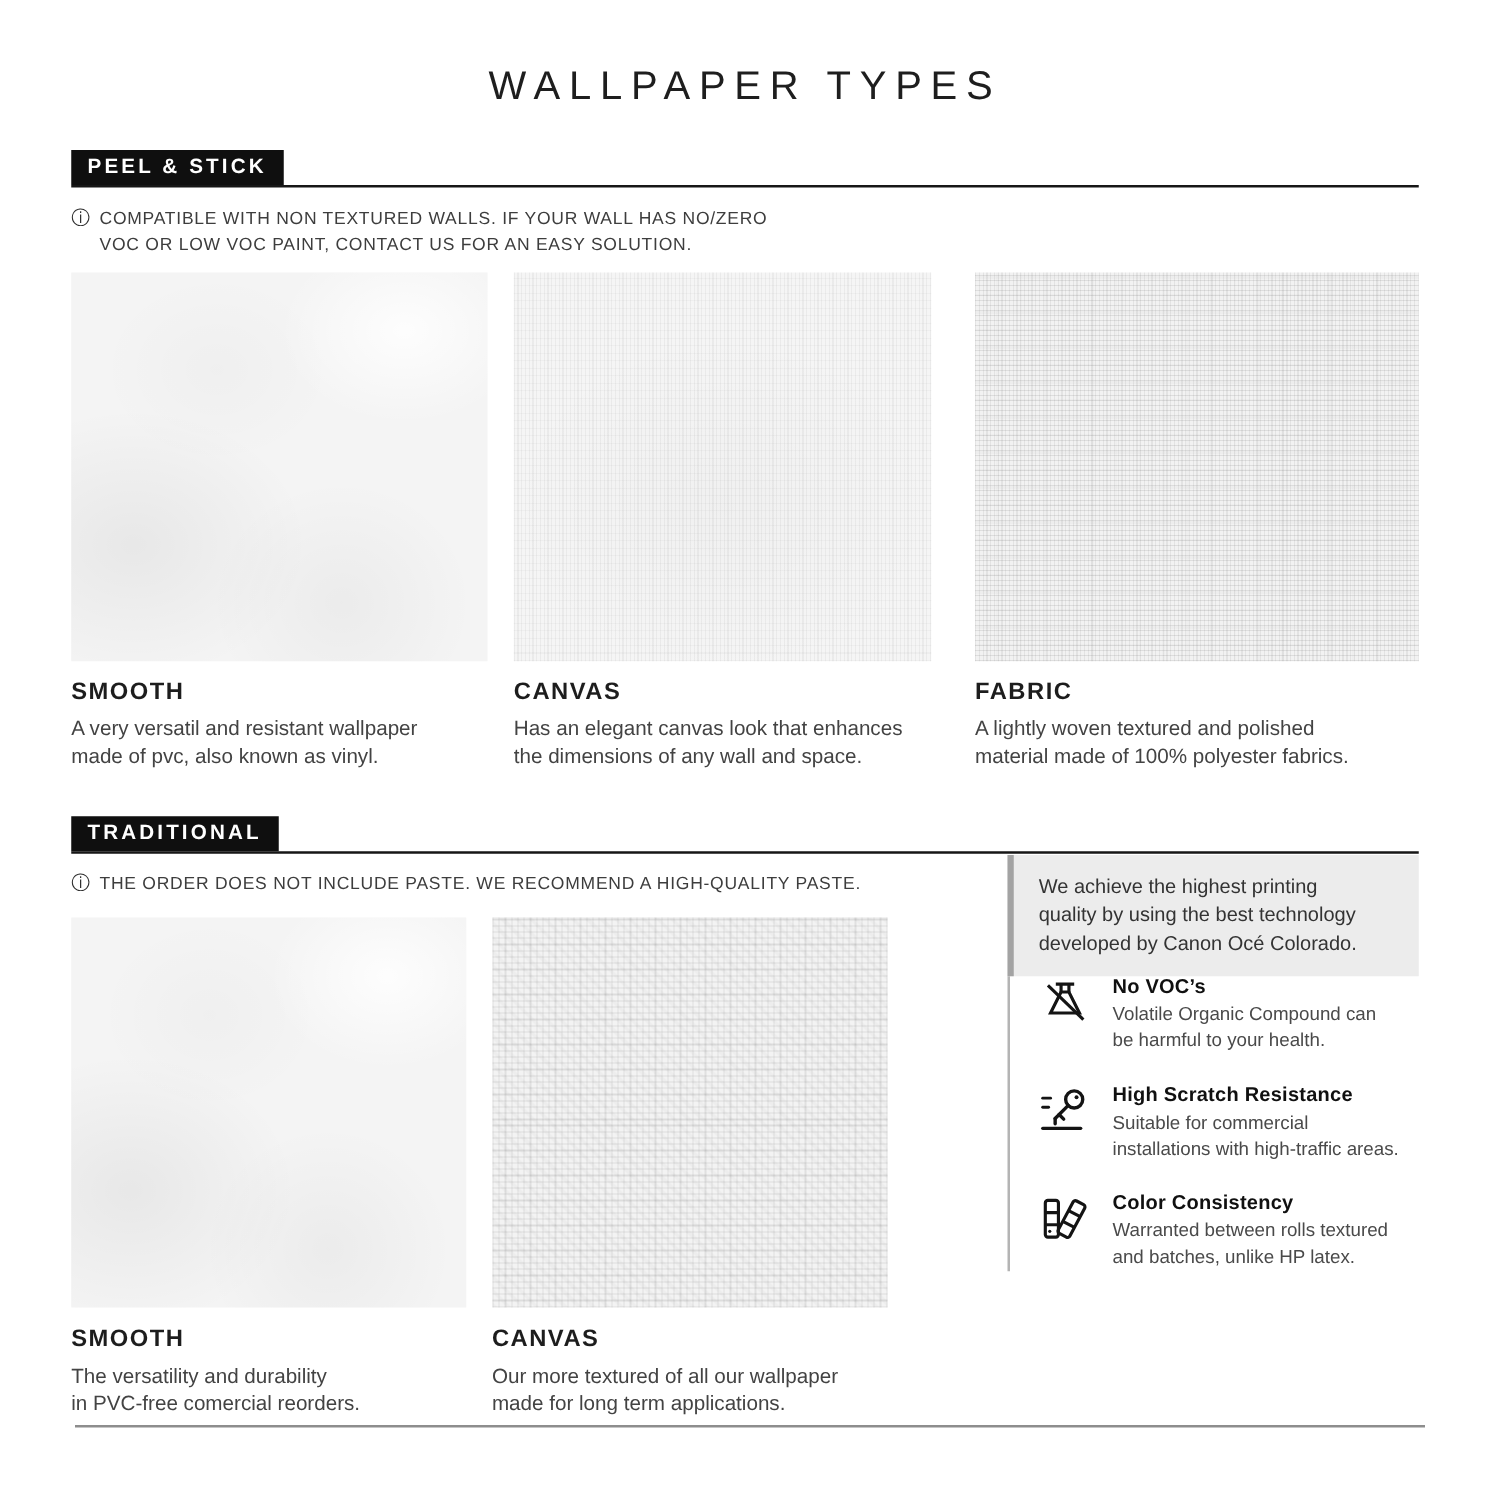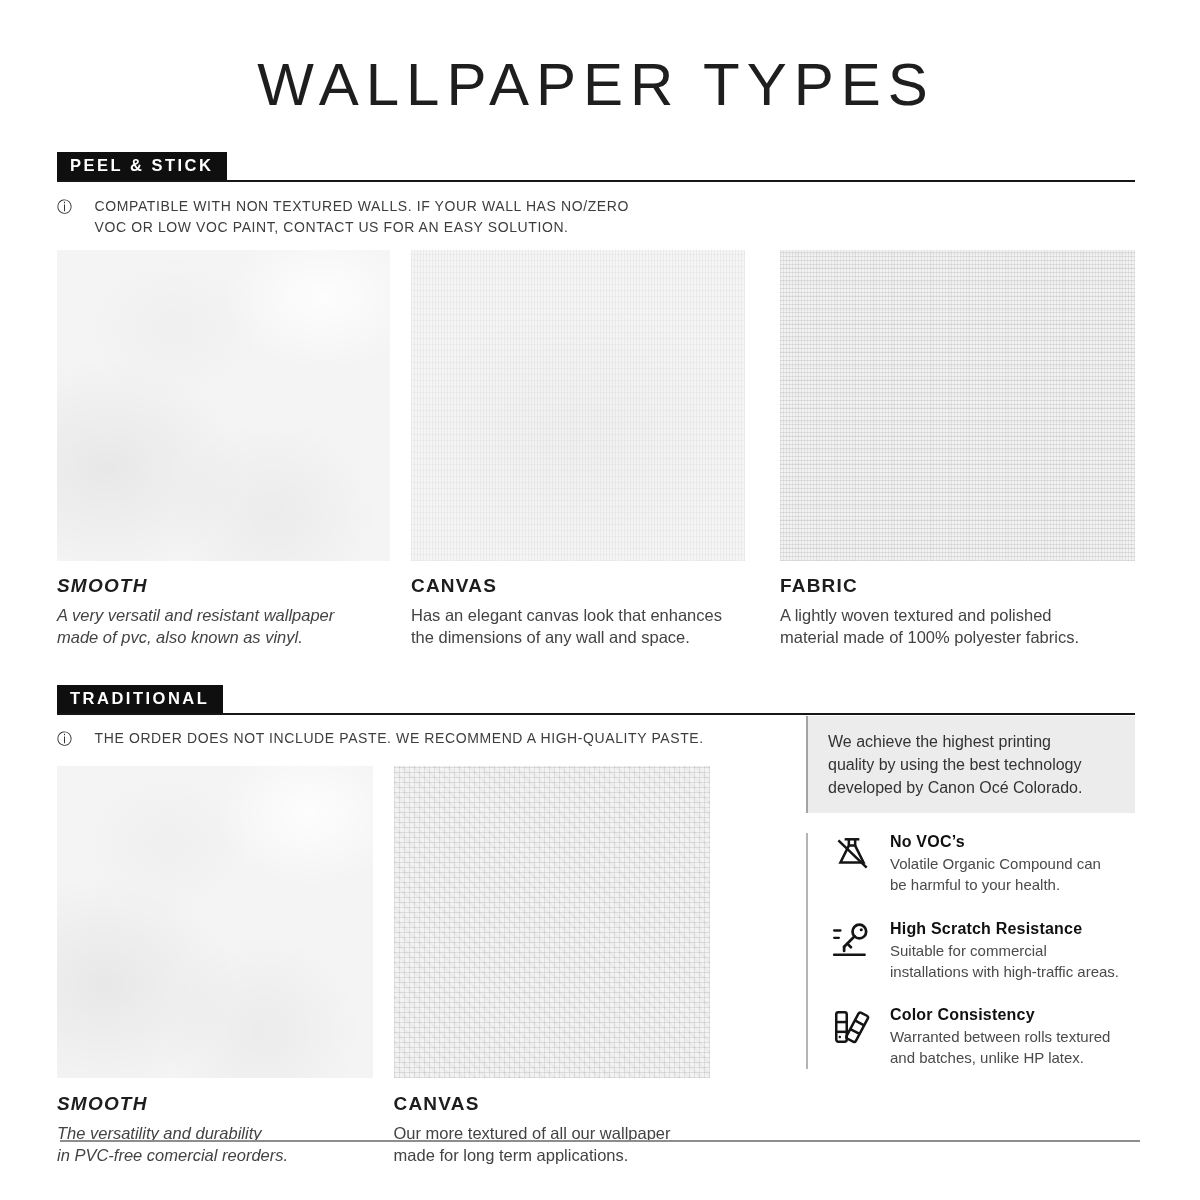--- a/index.html
+++ b/index.html
@@ -9,21 +9,21 @@
     width: 1200px; height: 1200px;
     background: #ffffff;
     font-family: "Liberation Sans", sans-serif;
     color: #1d1d1d;
     padding: 0 65px 0 57px;
     overflow: hidden;
   }
   .page-title {
     padding-top: 50px;
     text-align: center;
-    font-size: 60px;
+    font-size: 32px;
     font-weight: 500;
     letter-spacing: 7px;
     color: #1e1e1e;
     white-space: nowrap;
   }
   .rule-head {
     border-bottom: 2.5px solid #161616;
     display: flex;
     align-items: flex-end;
   }
@@ -43,24 +43,24 @@
     display: flex;
     align-items: flex-start;
     gap: 7px;
     margin-top: 14px;
     font-size: 14px;
     letter-spacing: 0.6px;
     color: #3d3d3d;
     line-height: 1.5;
   }
   .note .info-glyph { font-size: 15px; line-height: 1.4; color: #2e2e2e; }
-  .note .note-text { white-space: pre-line; margin-left: 15px; }
+  .note .note-text { white-space: pre-line; }
   .swatch-row { display: flex; margin-top: 12px; }
   .swatch { height: 311px; }
-  .sw-1 { width: 333px; margin-right: 21px; font-style: italic; }
+  .sw-1 { width: 333px; margin-right: 21px; }
   .sw-2 { width: 334px; margin-right: 35px; }
   .sw-3 { width: 355px; }
   .row2 .swatch { height: 312px; }
 
   .tex-smooth {
     background:
       radial-gradient(60% 50% at 15% 70%, rgba(0,0,0,0.05), transparent 70%),
       radial-gradient(50% 40% at 80% 15%, rgba(255,255,255,0.85), transparent 60%),
       radial-gradient(45% 45% at 65% 85%, rgba(0,0,0,0.035), transparent 70%),
       radial-gradient(40% 35% at 35% 25%, rgba(0,0,0,0.02), transparent 70%),
@@ -105,29 +105,28 @@
   }
   .cols { display: flex; }
   .col-left { width: 688px; margin-right: 61px; }
   .col-left .swatch-row { margin-top: 17px; }
   .col-left .note { margin-top: 13px; }
   .col-left .caption-row { margin-top: 15px; }
   .col-right { width: 329px; }
   .quote-box {
     margin-top: 1px;
     background: #ececec;
-    border-left: 2px solid #a3a3a3;
+    border-left: 5px solid #a3a3a3;
     padding: 14px 18px 14px 20px;
     font-size: 16px;
     line-height: 1.45;
     color: #333333;
     white-space: pre-line;
   }
   .features {
-    margin-top: 20px;
     border-left: 2px solid #b4b4b4;
     padding-left: 23px;
     display: flex;
     flex-direction: column;
     gap: 24px;
   }
   .feature { display: flex; gap: 17px; }
   .f-icon { width: 42px; height: 42px; flex: none; }
   .f-icon svg { width: 42px; height: 42px; display: block; }
   .f-title {

